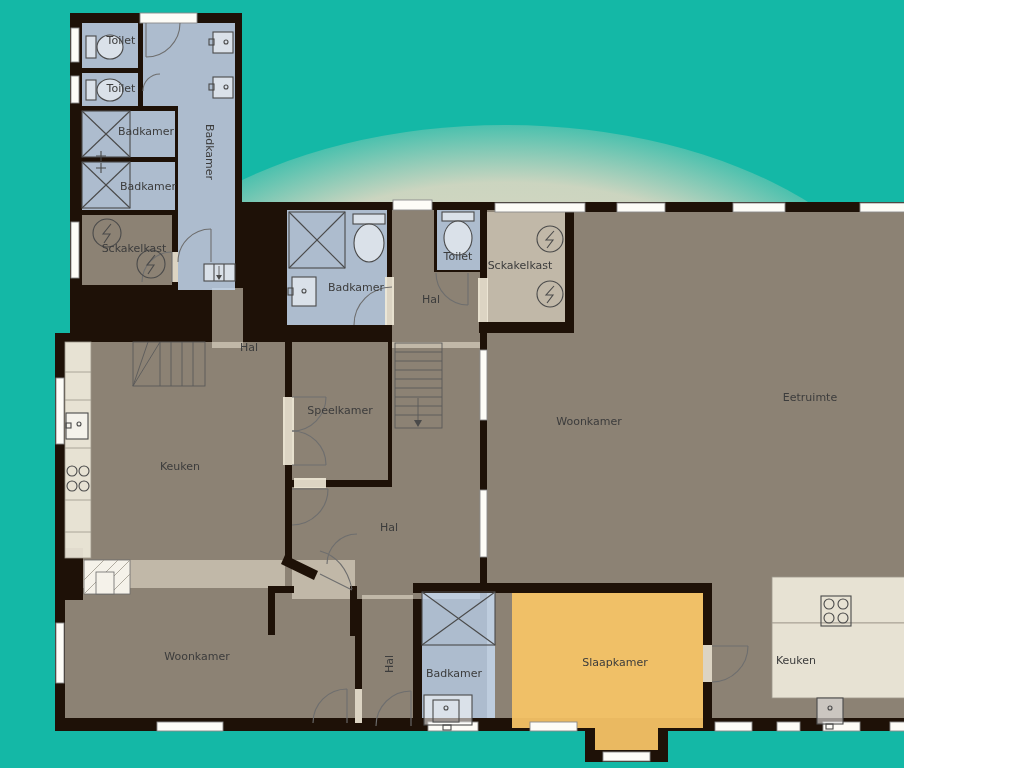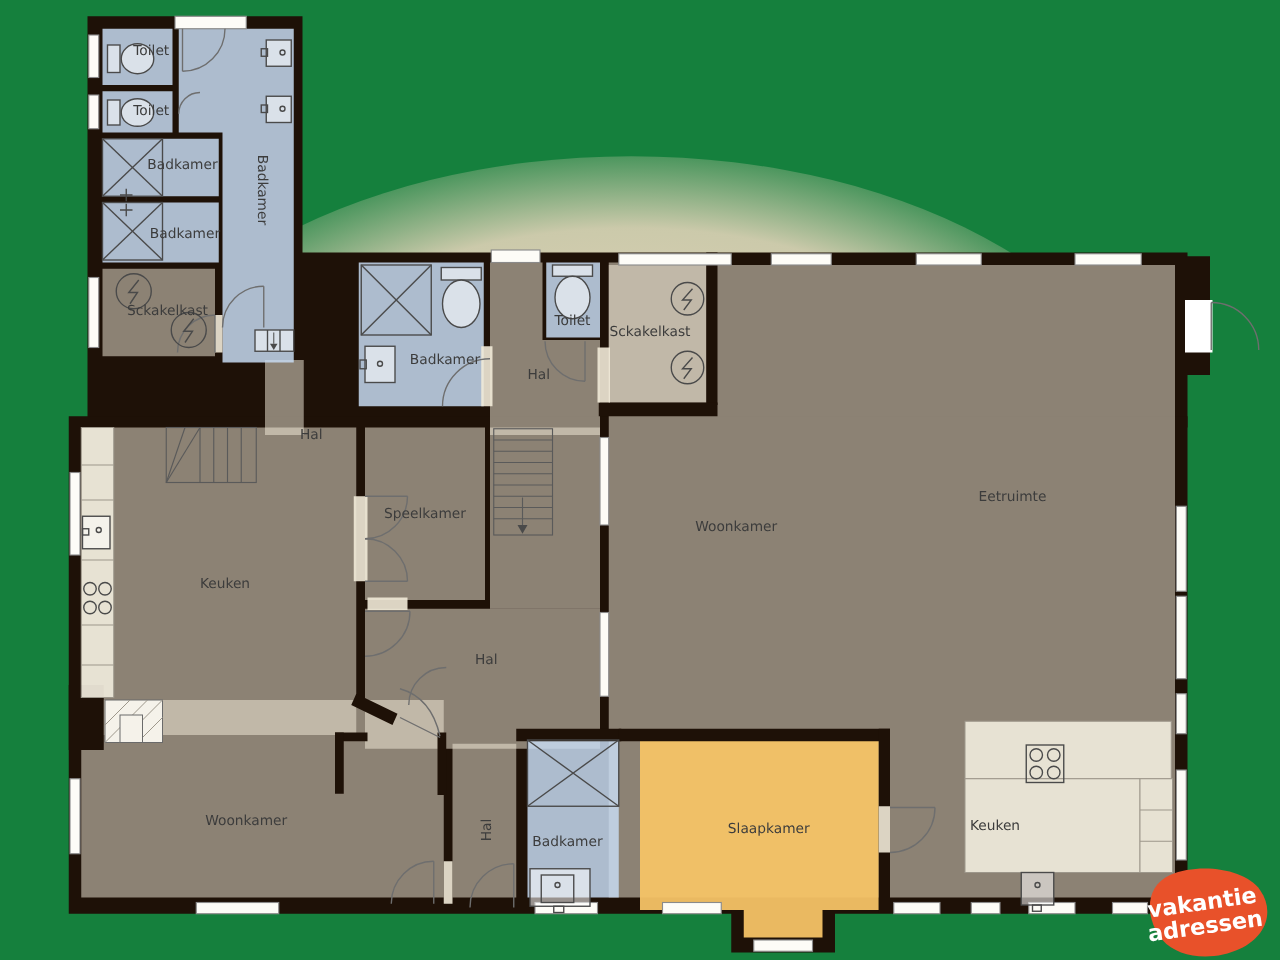--- a/index.html
+++ b/index.html
@@ -1,16 +1,16 @@
 <!DOCTYPE html>
 <html><head>
 <meta charset="utf-8">
 <style>
   html,body{margin:0;padding:0;background:#ffffff;}
-  .stage{position:relative;width:1024px;height:768px;background:#15803d;overflow:hidden;}
+  .stage{position:relative;width:904px;height:768px;background:#14b8a6;overflow:hidden;}
   svg{display:block;}
   .lbl{font-family:"DejaVu Sans",sans-serif;font-size:11px;fill:#3c3c3c;}
   .wm{font-family:"DejaVu Sans",sans-serif;font-weight:bold;fill:#ffffff;opacity:0.62;}
   .wm1{font-size:106px;letter-spacing:3px;}
   .wm2{font-size:106px;letter-spacing:3px;}
   .logo-txt{font-family:"DejaVu Sans",sans-serif;font-weight:bold;font-size:18px;fill:#ffffff;}
   .fix{stroke:#4a4a4a;stroke-width:1.1;fill:none;}
   .fixw{stroke:#4a4a4a;stroke-width:1.1;fill:rgba(255,255,255,0.55);}
   .door{stroke:#6e6e6e;stroke-width:1.1;fill:none;}
   .win{fill:#fdfcf7;stroke:#8a8a8a;stroke-width:0.9;}

